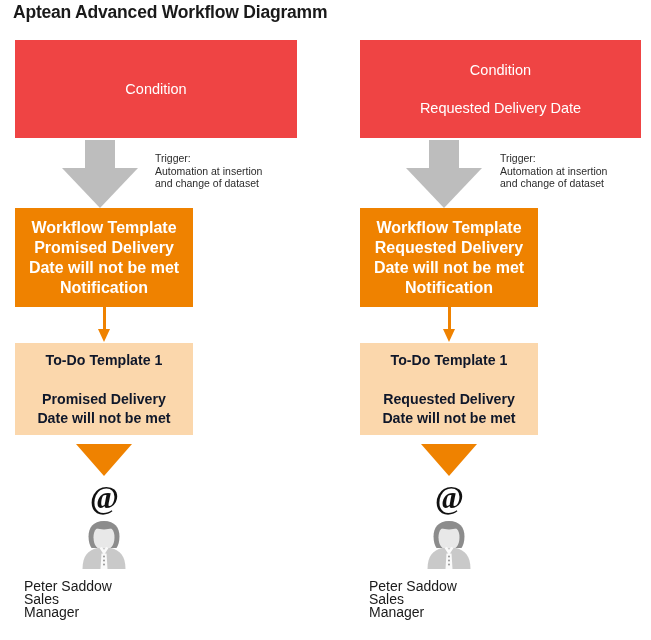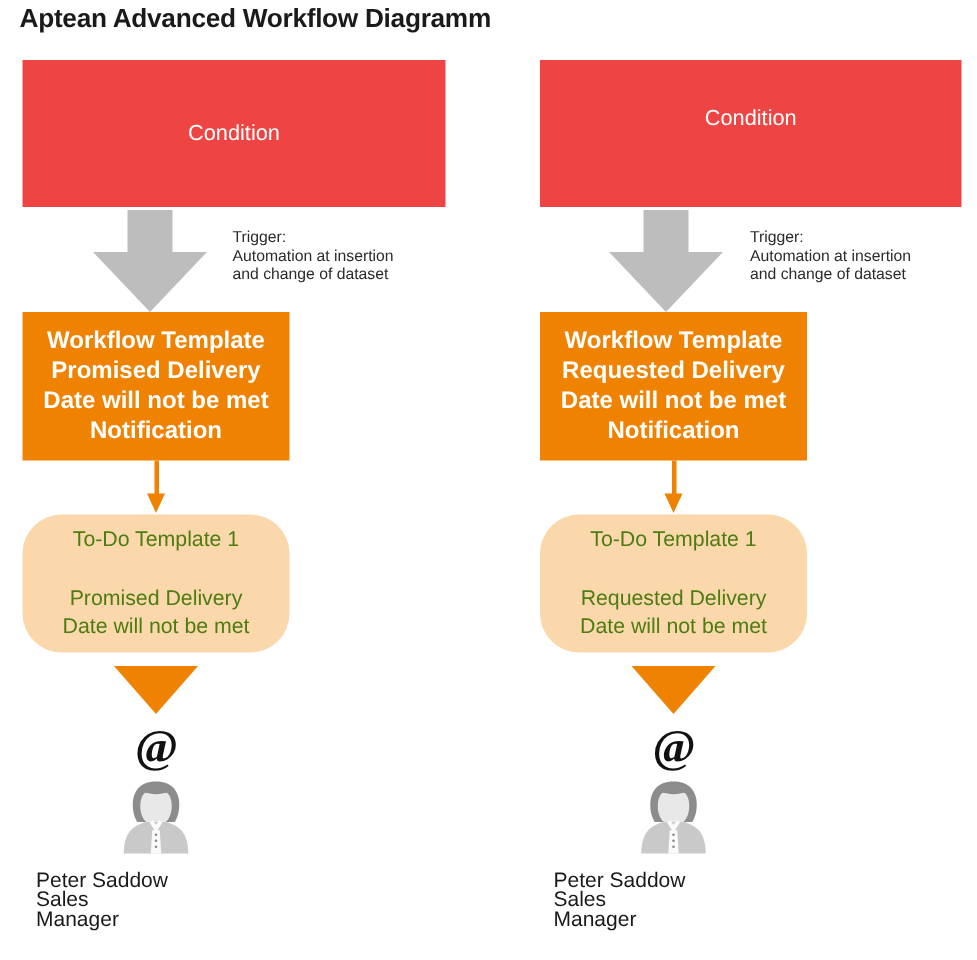--- a/index.html
+++ b/index.html
@@ -55,25 +55,24 @@
   }
   .wf-box {
     background: #ef8200;
     color: #ffffff;
     font-size: 16px;
     font-weight: bold;
     line-height: 20px;
   }
   .todo-box {
     background: #fbd7ac;
-    color: #4d7c0f;
+    color: #0f172a;
     font-size: 14.2px;
-    font-weight: normal;
+    font-weight: bold;
     line-height: 19px;
-    border-radius: 26px;
   }
   .todo-head {
     margin-bottom: 20px;
   }
 
   
   .trigger {
     position: absolute;
     font-size: 10.5px;
     line-height: 12.6px;
@@ -223,20 +222,21 @@
 
   <div class="person-label" style="left:24px; top:580px;">
     <div>Peter Saddow</div>
     <div>Sales</div>
     <div>Manager</div>
   </div>
 
   <div class="box cond-box" style="left:360px; top:40px; width:281px; height:98px;">
     <div class="cond-head">Condition</div>
     <div class="cond-body">
+      <div>Requested Delivery Date</div>
     </div>
   </div>
 
   <div class="block-arrow" style="left:406px; top:140px; width:76px; height:70px;">
     <div class="shaft"></div>
     <div class="head"></div>
   </div>
 
   <div class="trigger" style="left:500px; top:152px;">
     <div>Trigger:</div>

